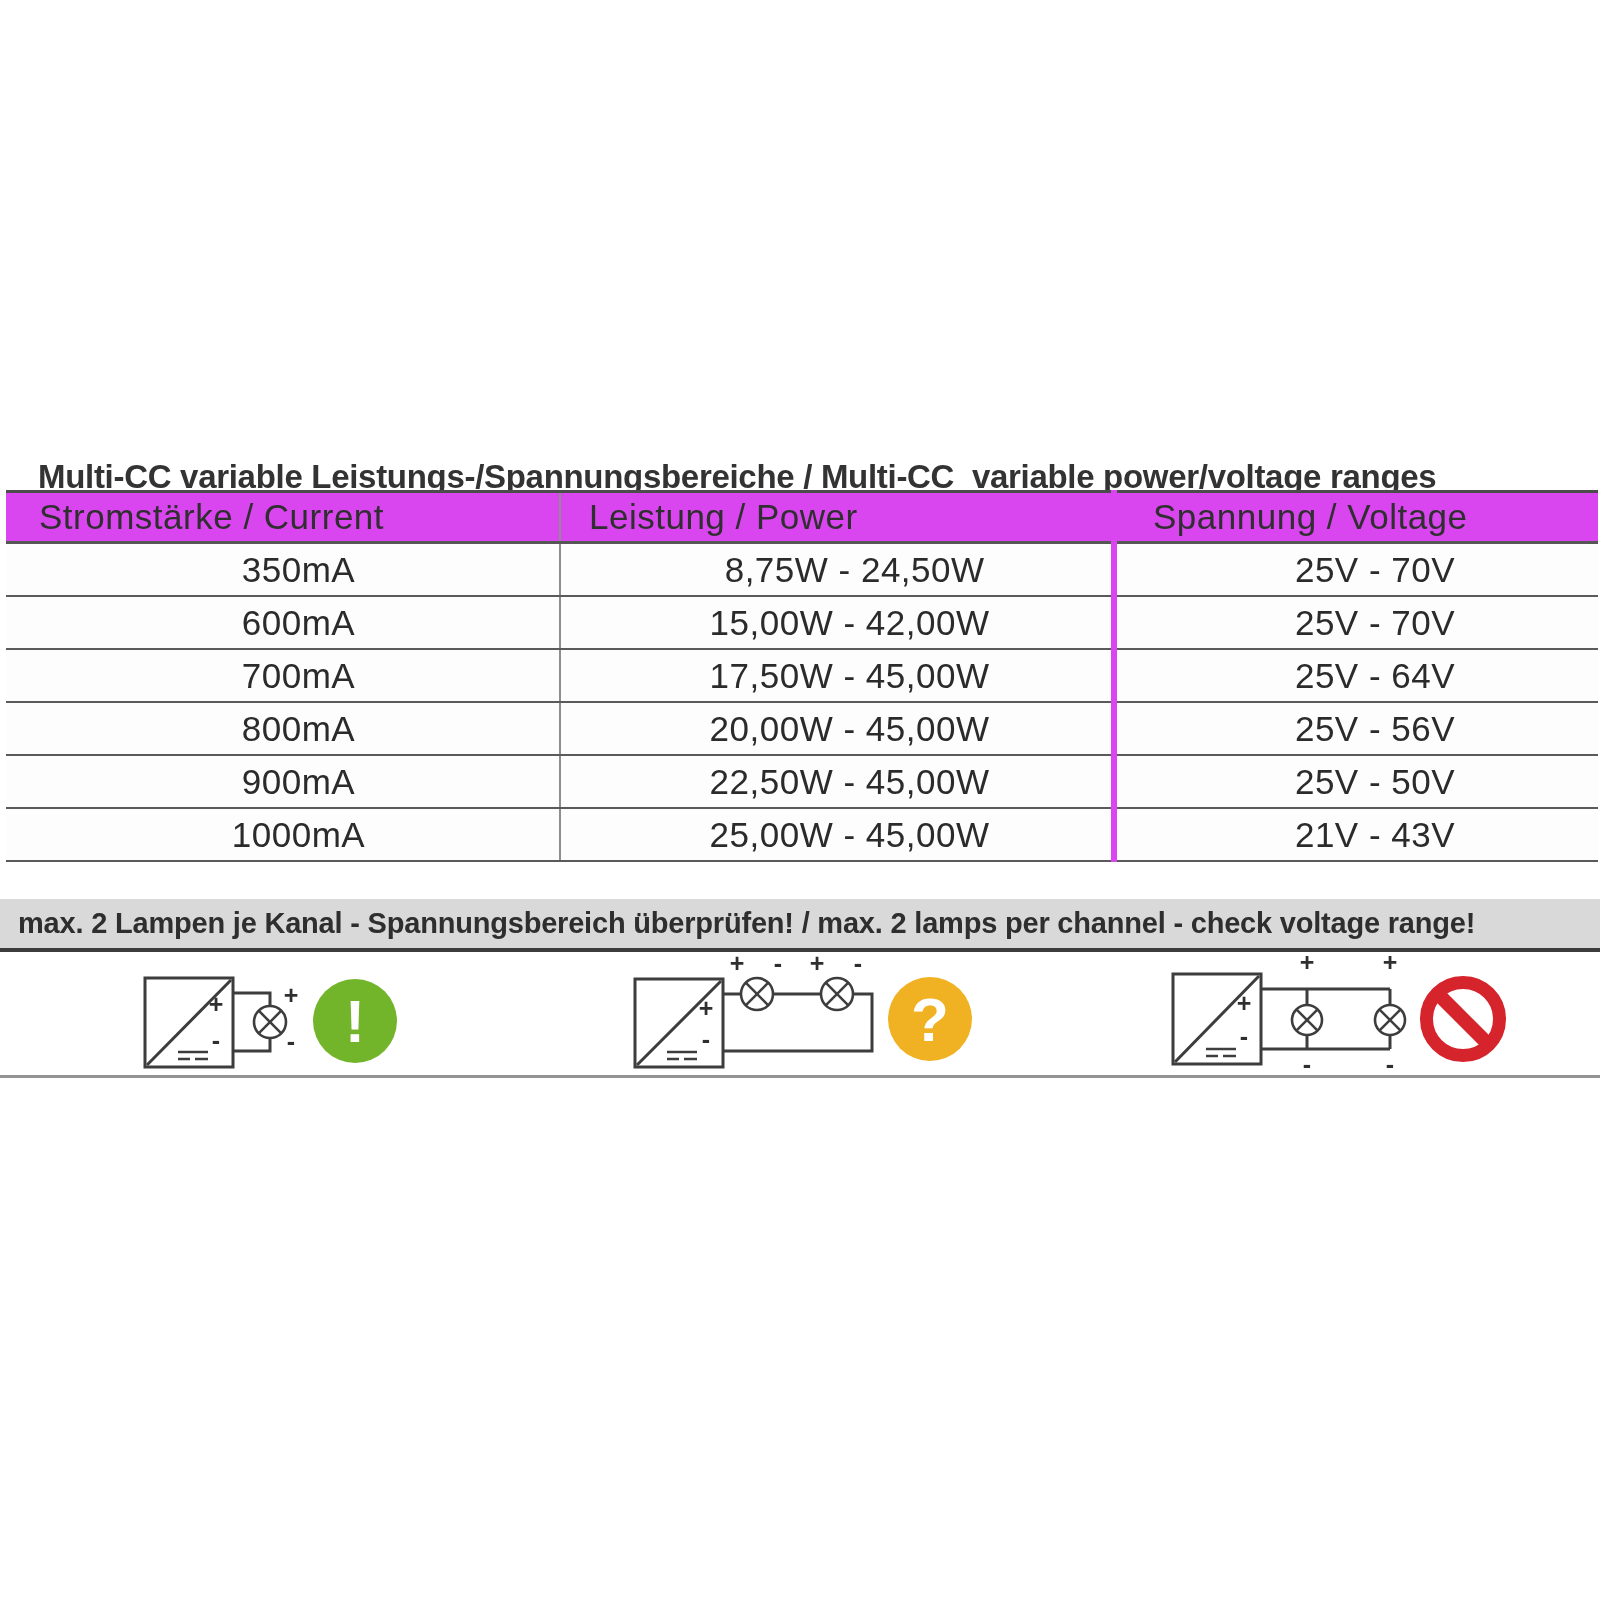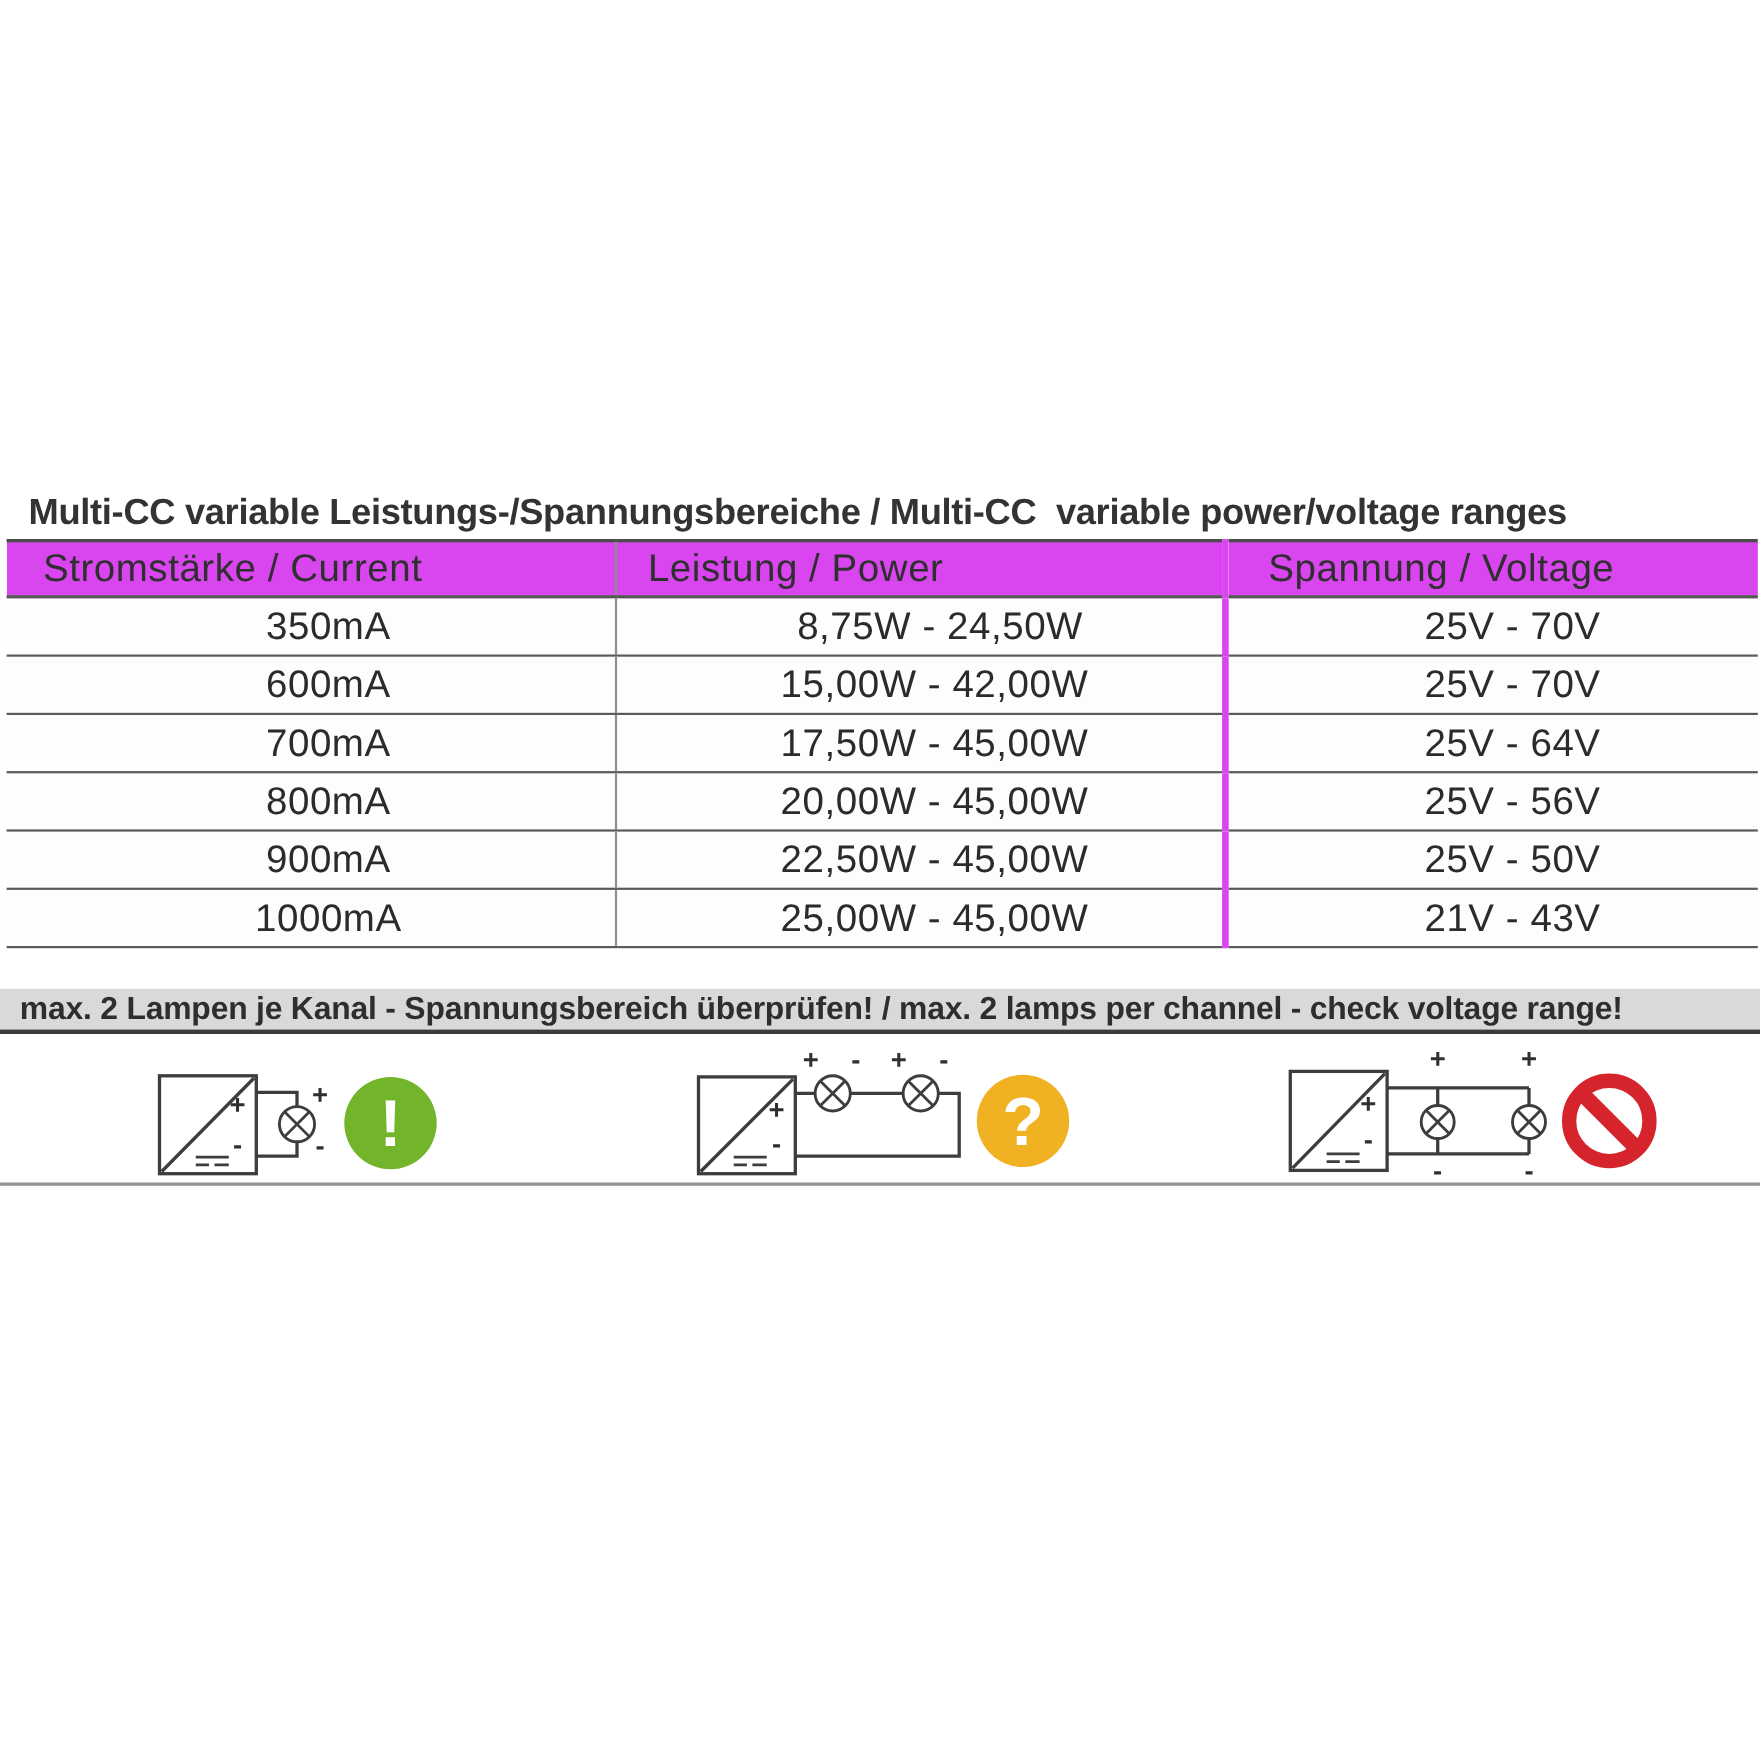--- a/index.html
+++ b/index.html
@@ -1,20 +1,20 @@
 <!DOCTYPE html>
 <html><head>
 <meta charset="utf-8">
 <style>
   html,body{margin:0;padding:0;background:#ffffff;}
   body{width:1600px;height:1600px;font-family:"Liberation Sans",sans-serif;color:#2d2d2d;}
   .page{position:relative;width:1600px;height:1600px;background:#ffffff;overflow:hidden;}
 
   .title{
-    position:absolute;left:22px;top:442px;margin:4px;
+    position:absolute;left:22px;top:442px;margin:16px;
     font-size:33px;font-weight:bold;color:#333333;
     letter-spacing:-0.3px;white-space:pre;
   }
 
   table.spec{
     position:absolute;top:490px;left:6px;width:1592px;
     border-collapse:collapse;table-layout:fixed;
   }
   table.spec th,table.spec td{
     font-size:35px;letter-spacing:0.5px;text-align:left;
@@ -25,21 +25,21 @@
     border-top:3px solid #4c4c4c;border-bottom:3px solid #565656;
   }
   table.spec tbody td{
     height:49px;background:#fdfdfd;border-bottom:2px solid #5a5a5a;color:#2b2b2b;text-align:center;
   }
   .c1{width:519px;padding-left:33px;}
   .c2{width:521px;padding-left:28px;border-left:2px solid #8e8e8e;}
   .c3{padding-left:36px;border-left:6px solid #d946ef;}
 
   .note-bar{
-    position:absolute;top:899px;left:0;width:1600px;height:41px;
+    position:absolute;top:899px;left:0;width:1600px;height:53px;
     background:#d9d9d9;border-bottom:4px solid #3c3c3c;
     display:flex;align-items:center;padding-left:18px;box-sizing:border-box;
     font-size:29px;font-weight:bold;color:#2e2e2e;white-space:pre;letter-spacing:-0.2px;
   }
 
   .diagram-row{
     position:absolute;top:956px;left:0;width:1600px;height:119px;
     border-bottom:3px solid #949494;
   }
   .diagram-row svg{position:absolute;top:0;}

